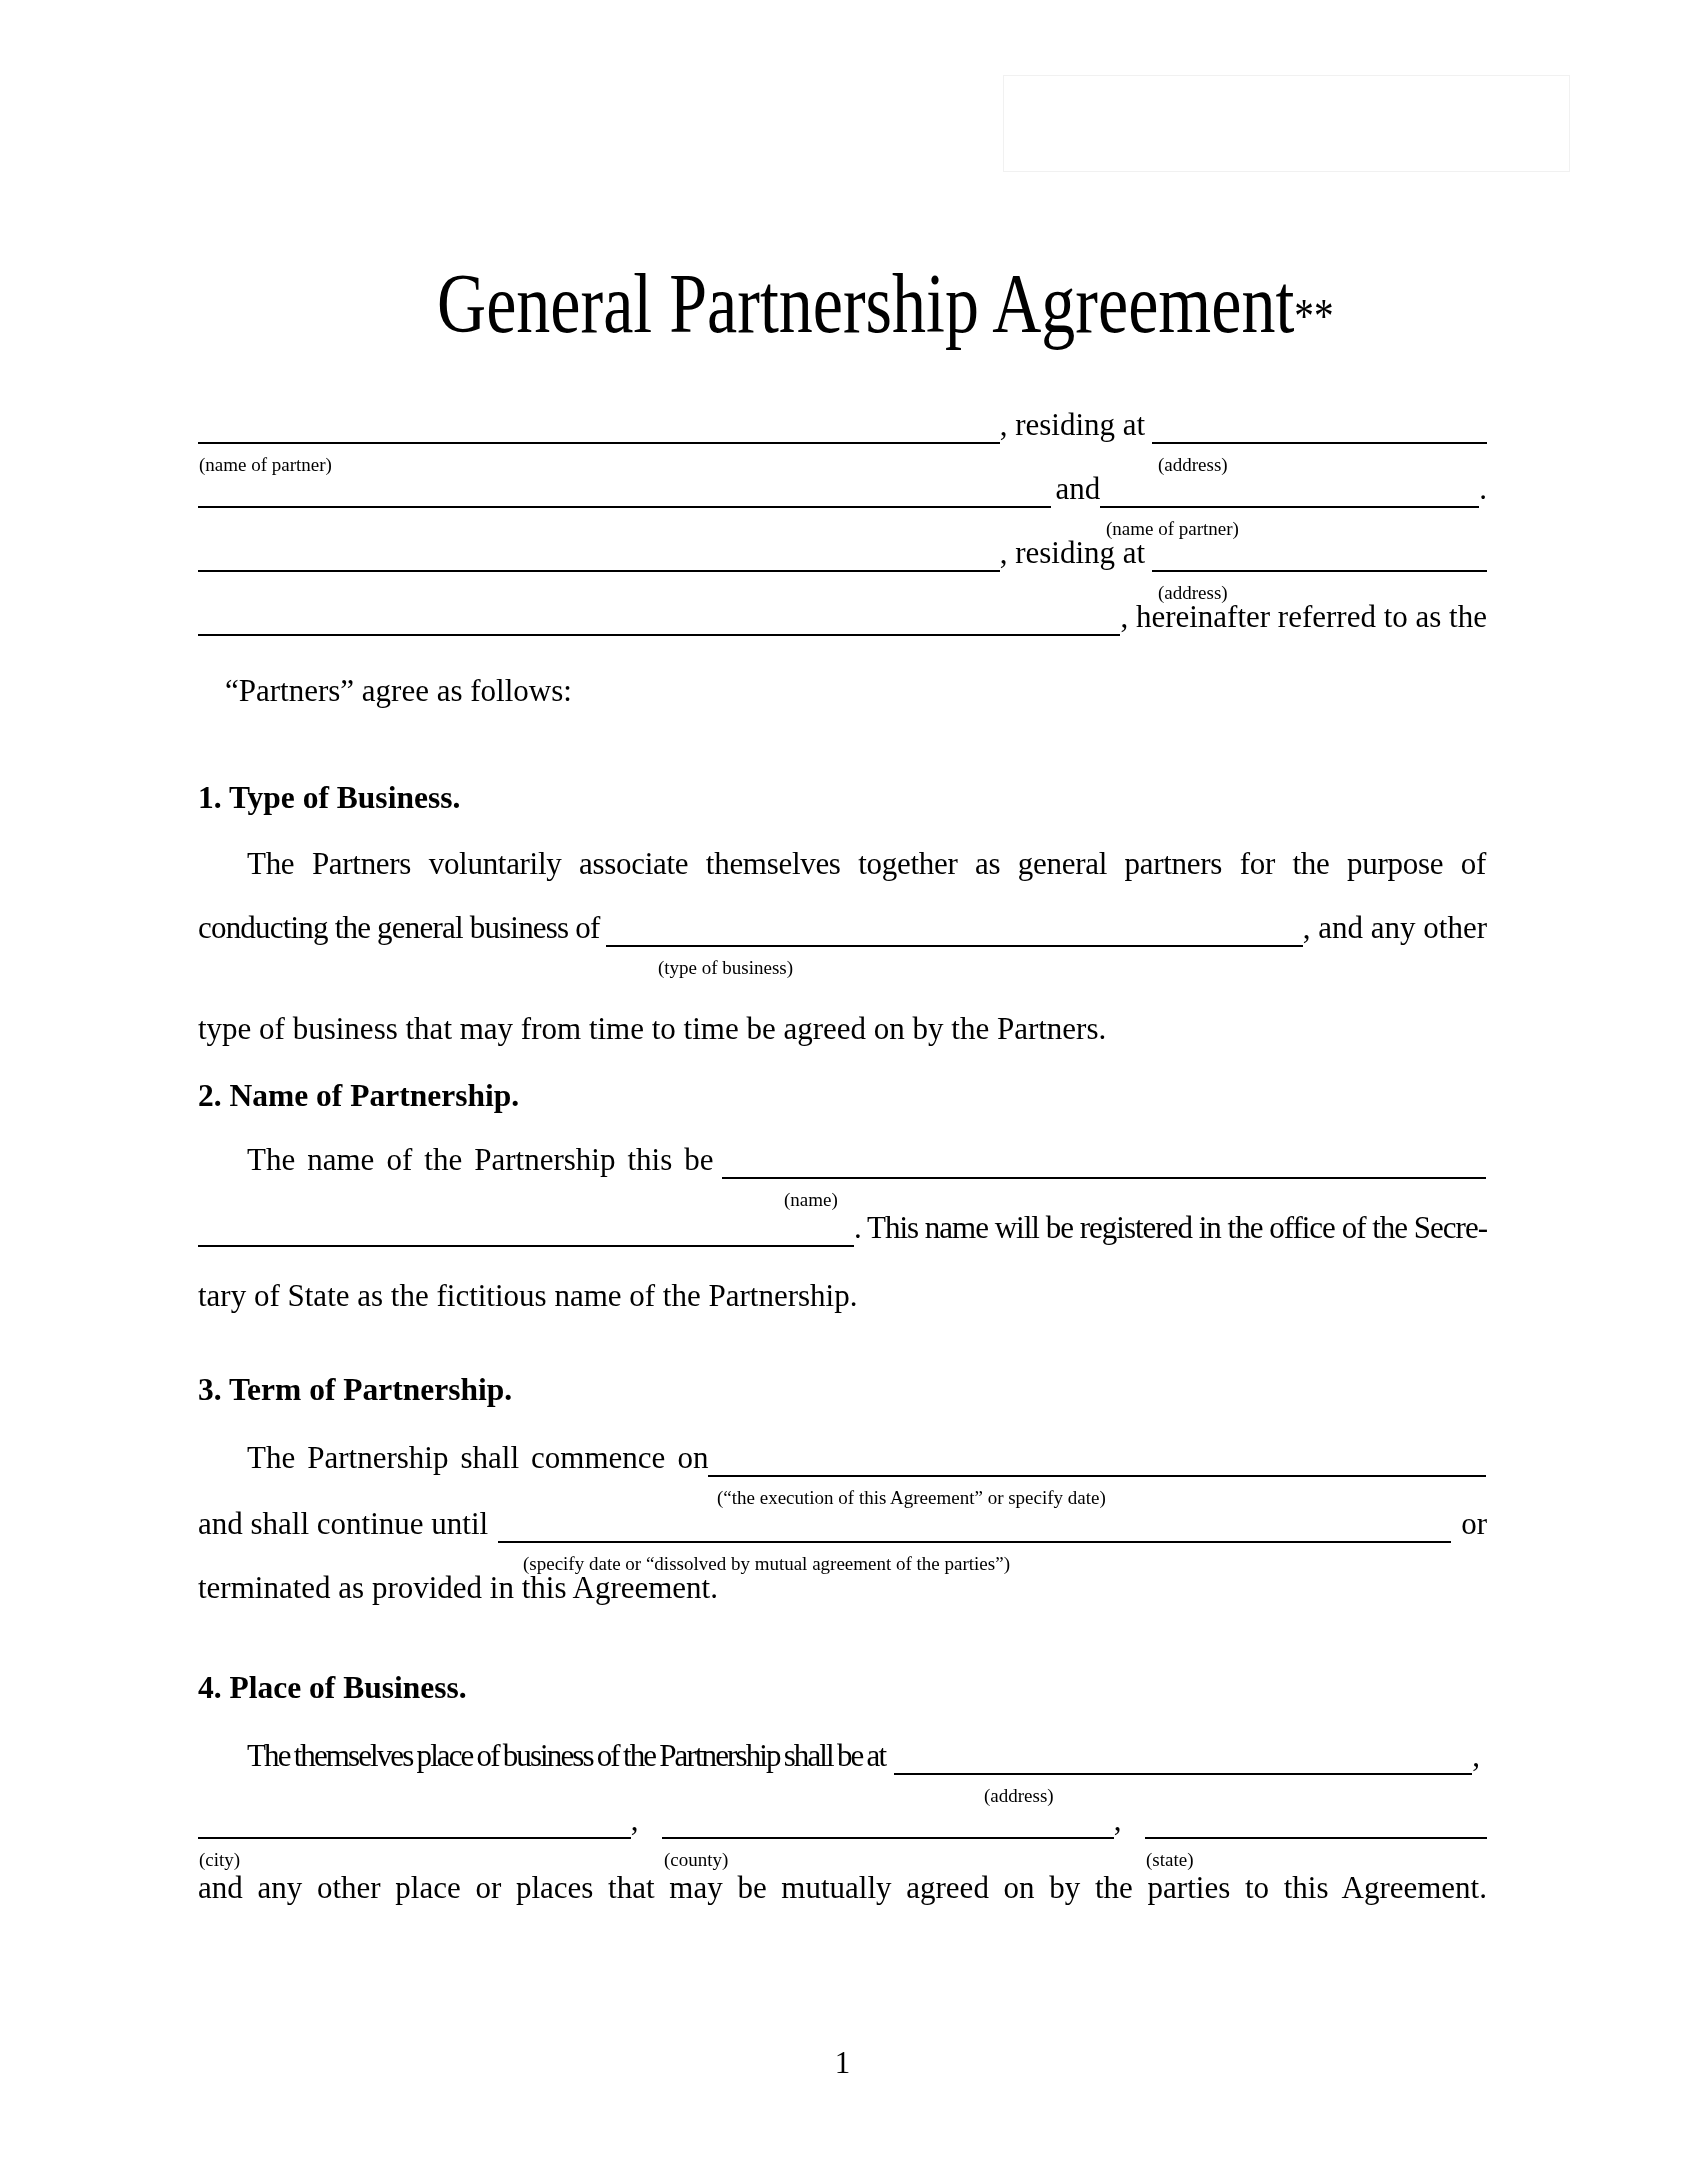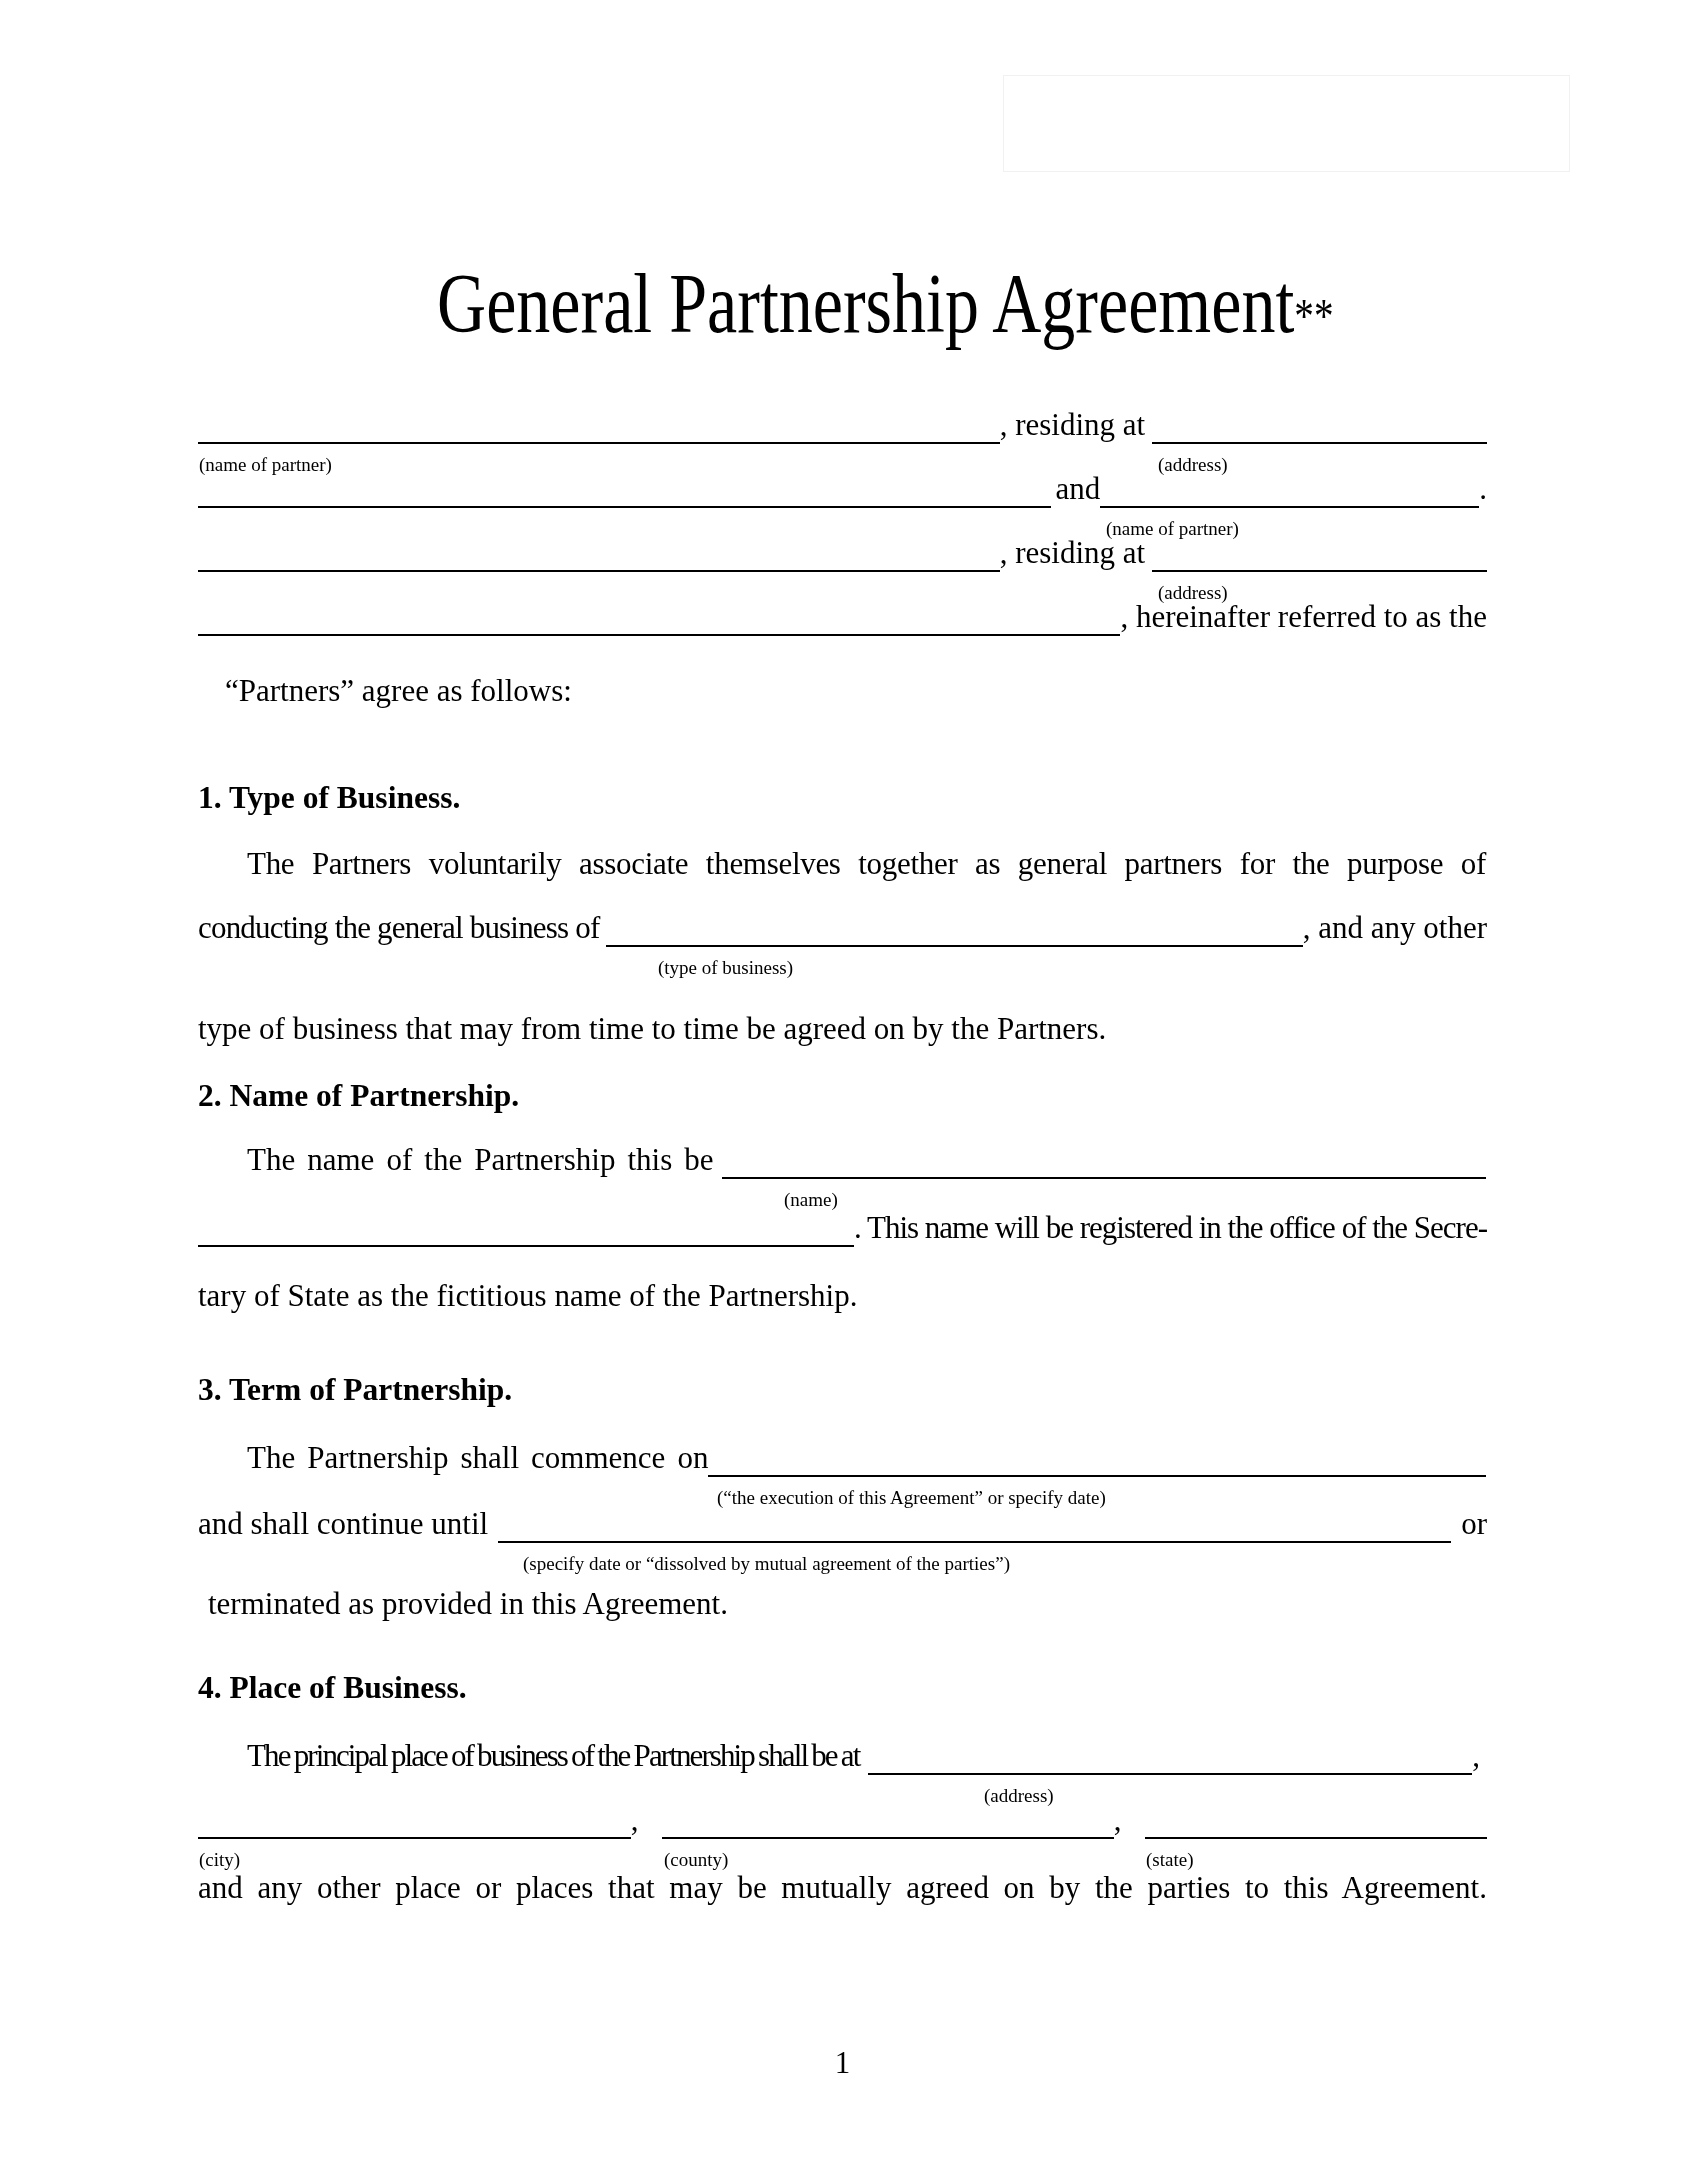--- a/index.html
+++ b/index.html
@@ -88,25 +88,25 @@
     <span class="t" style="word-spacing:4.3px;">The Partnership shall commence on</span>
     <span class="blank" style="flex:1 1 0;"></span>
   </div>
   <div class="label" style="top:1484px;left:717px;">(“the execution of this Agreement” or specify date)</div>
   <div class="row" style="top:1504px;left:198px;width:1289px;">
     <span class="t" style="padding-right:10.2px;">and shall continue until</span>
     <span class="blank" style="flex:1 1 0;"></span>
     <span class="t" style="padding-left:10.2px;">or</span>
   </div>
   <div class="label" style="top:1550px;left:523px;">(specify date or “dissolved by mutual agreement of the parties”)</div>
-  <div class="line" style="top:1568px;left:208px;margin-top:16px;">terminated as provided in this Agreement.</div>
+  <div class="line" style="top:1568px;left:198px;">terminated as provided in this Agreement.</div>
 
   <div class="heading" style="top:1668px;left:198px;">4. Place of Business.</div>
   <div class="row" style="top:1736px;left:247px;width:1233px;">
-    <span class="t" style="letter-spacing:-1.9px;word-spacing:-1.7px;padding-right:8.5px;">The principal place of business of the Partnership shall be at</span>
+    <span class="t" style="letter-spacing:-1.9px;word-spacing:-1.7px;padding-right:8.5px;">The themselves place of business of the Partnership shall be at</span>
     <span class="blank" style="flex:1 1 0;"></span>
     <span class="t">,</span>
   </div>
   <div class="label" style="top:1782px;left:984px;">(address)</div>
   <div class="row" style="top:1800px;left:198px;width:1289px;">
     <span class="blank" style="flex:513 1 0;"></span>
     <span class="t" style="padding-right:24px;">,</span>
     <span class="blank" style="flex:535 1 0;"></span>
     <span class="t" style="padding-right:24px;">,</span>
     <span class="blank" style="flex:405 1 0;"></span>

